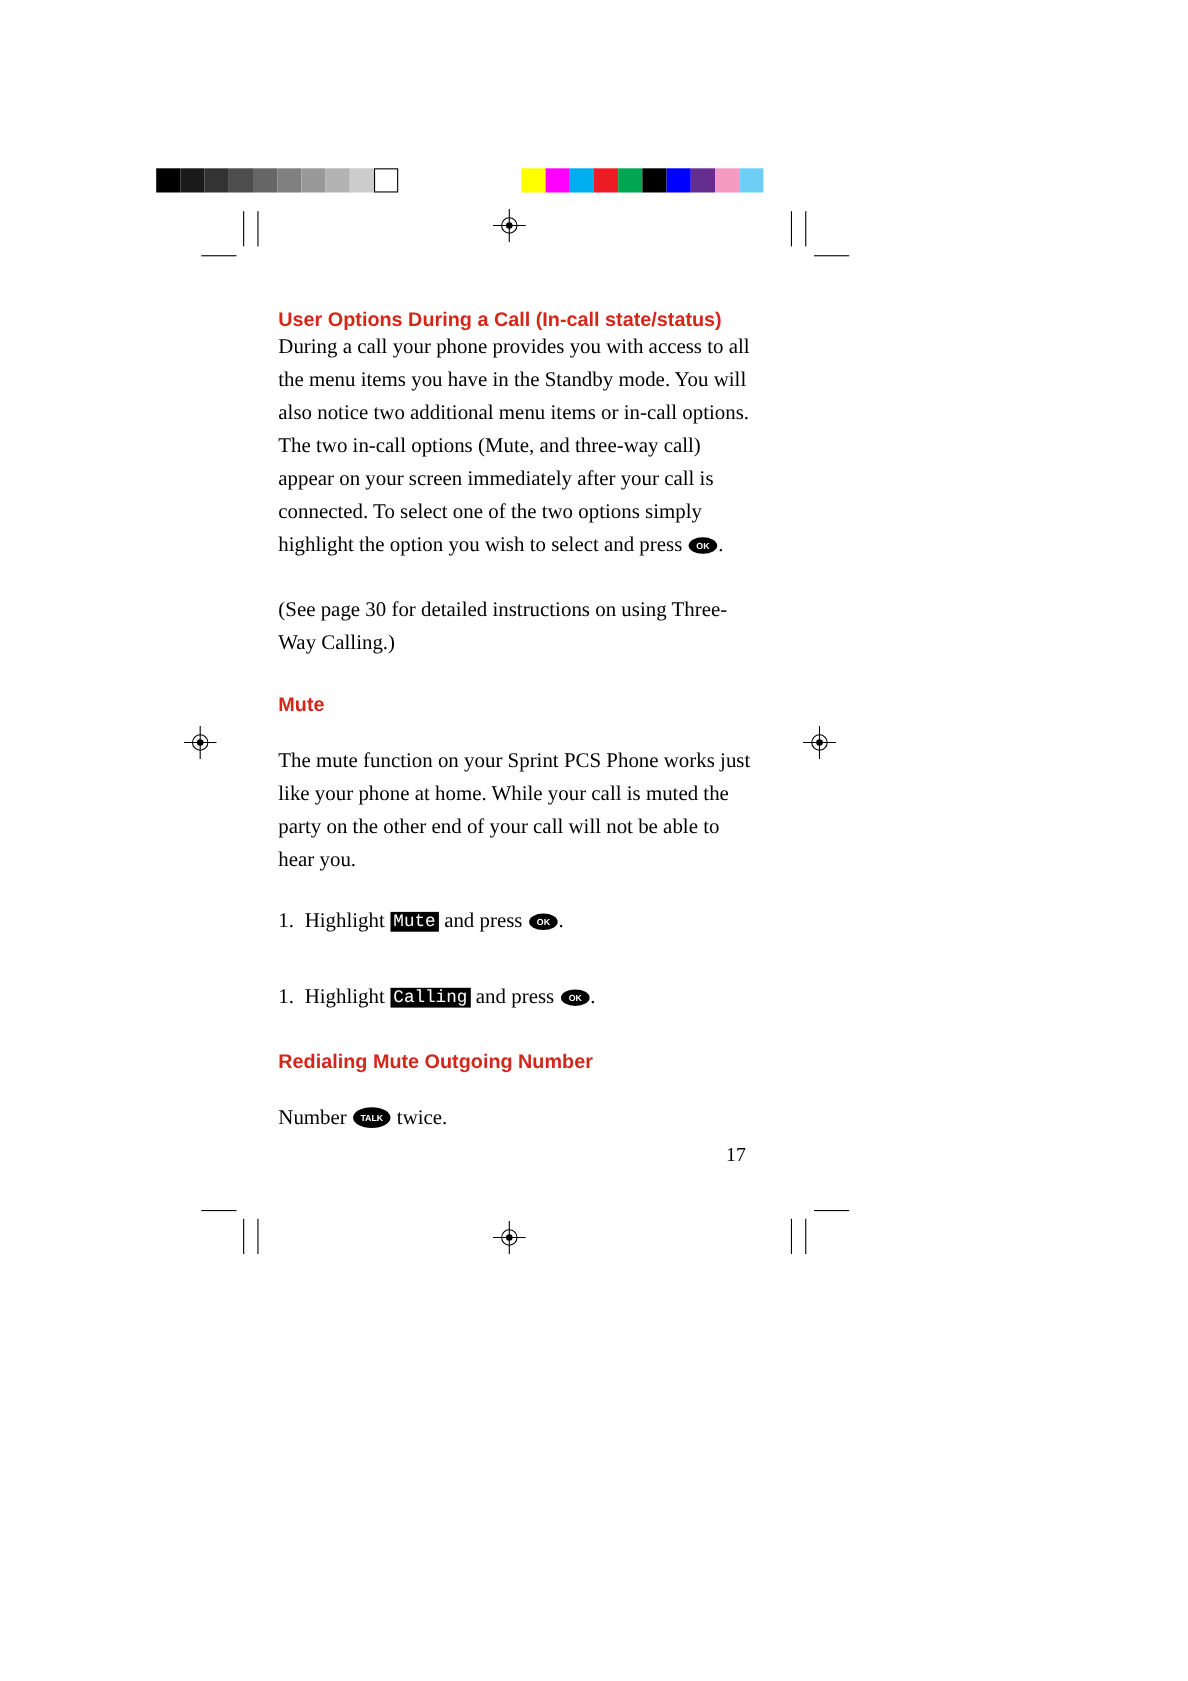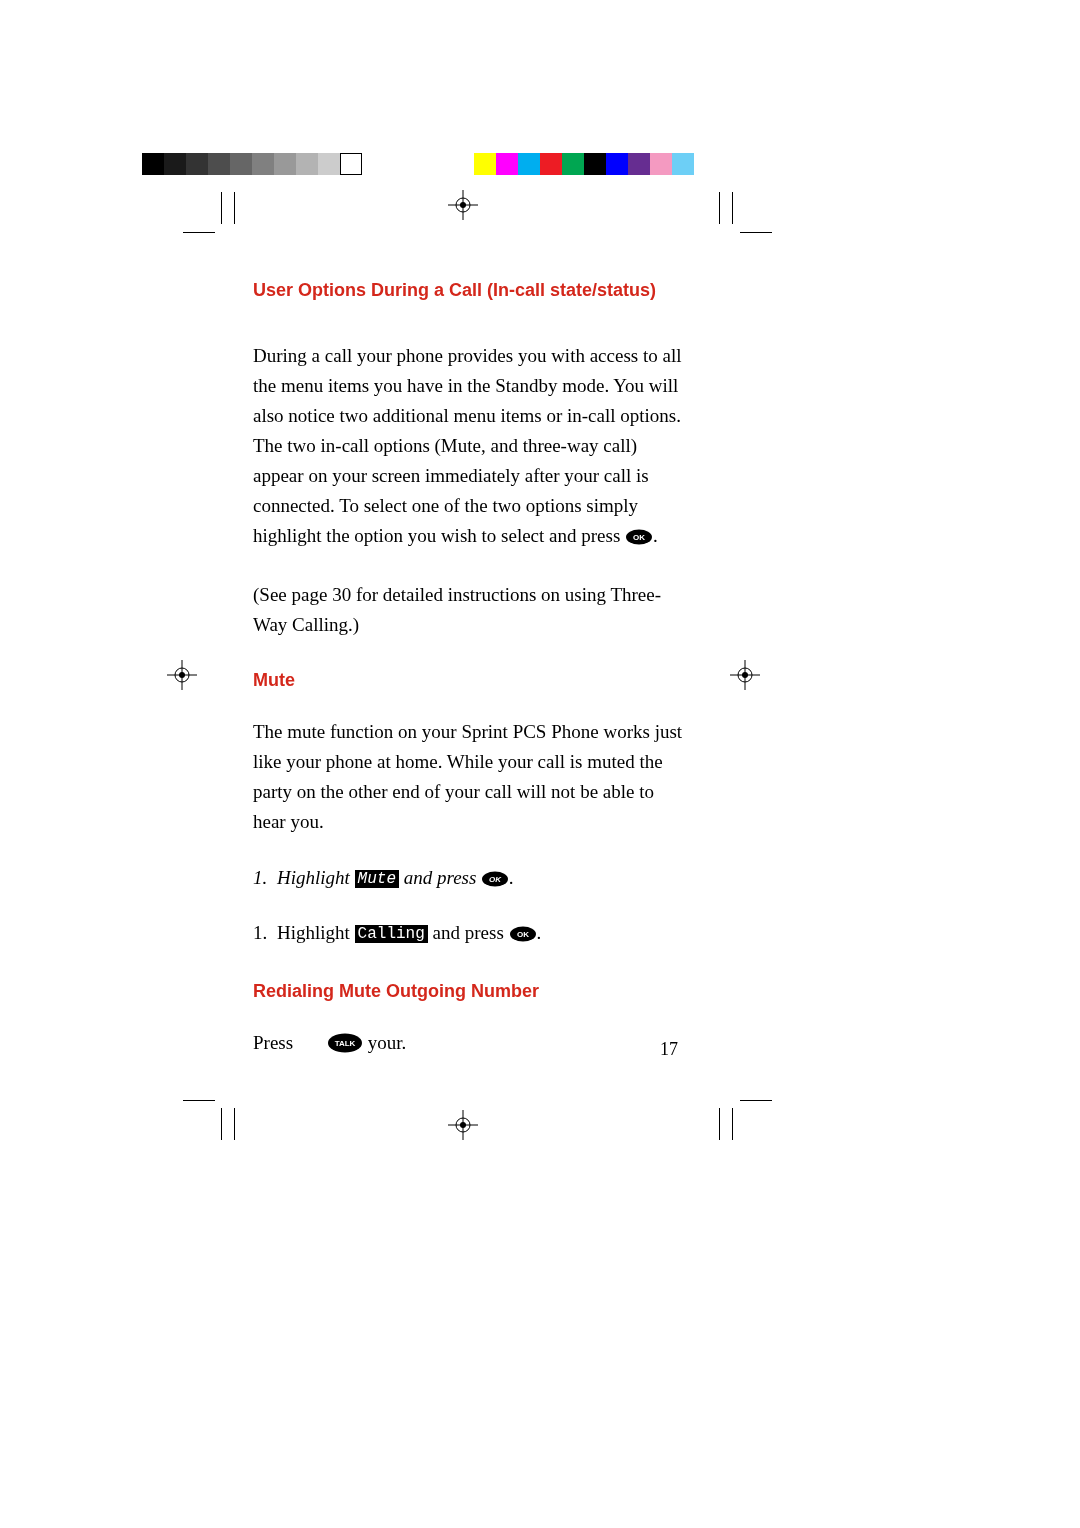--- a/index.html
+++ b/index.html
@@ -16,21 +16,20 @@
     position: absolute;
     left: 253px;
     top: 280px;
     width: 435px;
   }
   .heading {
     font-family: Arial, Helvetica, sans-serif;
     font-weight: bold;
     color: #d4271b;
     font-size: 18px;
-    margin-bottom: 40px;
   }
   .subheading {
     font-family: Arial, Helvetica, sans-serif;
     font-weight: bold;
     color: #d4271b;
     font-size: 18px;
     margin-top: 30px;
     margin-bottom: 26px;
   }
   .para {
@@ -56,21 +55,20 @@
     line-height: 18px;
     vertical-align: 1px;
   }
   .ok-btn {
     display: inline-block;
     vertical-align: -3px;
   }
   .talk-btn {
     display: inline-block;
     vertical-align: -4px;
-    margin-left: 29px;
   }
   .page-num {
     position: absolute;
     left: 660px;
     top: 1039px;
     font-size: 18px;
   }
 
   
   .color-bar { position:absolute; top:153px; height:22px; display:flex; }
@@ -173,38 +171,38 @@
           <text x="14" y="11" text-anchor="middle" font-family="Arial" font-size="8" font-weight="bold" fill="#fff">OK</text>
         </svg></span><span>.</span>
   </div>
 
   <div class="para">(See page 30 for detailed instructions on using Three-Way Calling.)</div>
 
   <div class="subheading">Mute</div>
 
   <div class="para">The mute function on your Sprint PCS Phone works just like your phone at home. While your call is muted the party on the other end of your call will not be able to hear you.</div>
 
-  <div class="list-line" style="margin-bottom:22px;font-style:italic;">
+  <div class="list-line" style="margin-bottom:36px;">
     <span class="num">1.</span><span>Highlight </span><span class="inv">Mute</span><span> and press </span><span class="ok-btn"><svg width="28" height="16" viewBox="0 0 28 16">
           <ellipse cx="14" cy="8" rx="13" ry="7.5" fill="#000"></ellipse>
           <text x="14" y="11" text-anchor="middle" font-family="Arial" font-size="8" font-weight="bold" fill="#fff">OK</text>
         </svg></span><span>.</span>
   </div>
 
   <div class="list-line">
     <span class="num">1.</span><span>Highlight </span><span class="inv">Calling</span><span> and press </span><span class="ok-btn"><svg width="28" height="16" viewBox="0 0 28 16">
           <ellipse cx="14" cy="8" rx="13" ry="7.5" fill="#000"></ellipse>
           <text x="14" y="11" text-anchor="middle" font-family="Arial" font-size="8" font-weight="bold" fill="#fff">OK</text>
         </svg></span><span>.</span>
   </div>
 
   <div class="subheading">Redialing Mute Outgoing Number</div>
 
   <div class="para">
-    <span>Press </span><span class="talk-btn"><svg width="36" height="20" viewBox="0 0 36 20">
+    <span>Number </span><span class="talk-btn"><svg width="36" height="20" viewBox="0 0 36 20">
           <ellipse cx="18" cy="10" rx="17" ry="9.5" fill="#000"></ellipse>
           <text x="18" y="13" text-anchor="middle" font-family="Arial" font-size="8" font-weight="bold" fill="#fff">TALK</text>
-        </svg></span><span> your.</span>
+        </svg></span><span> twice.</span>
   </div>
 
 </div>
 
 <div class="page-num">17</div>
 
 </body></html>

